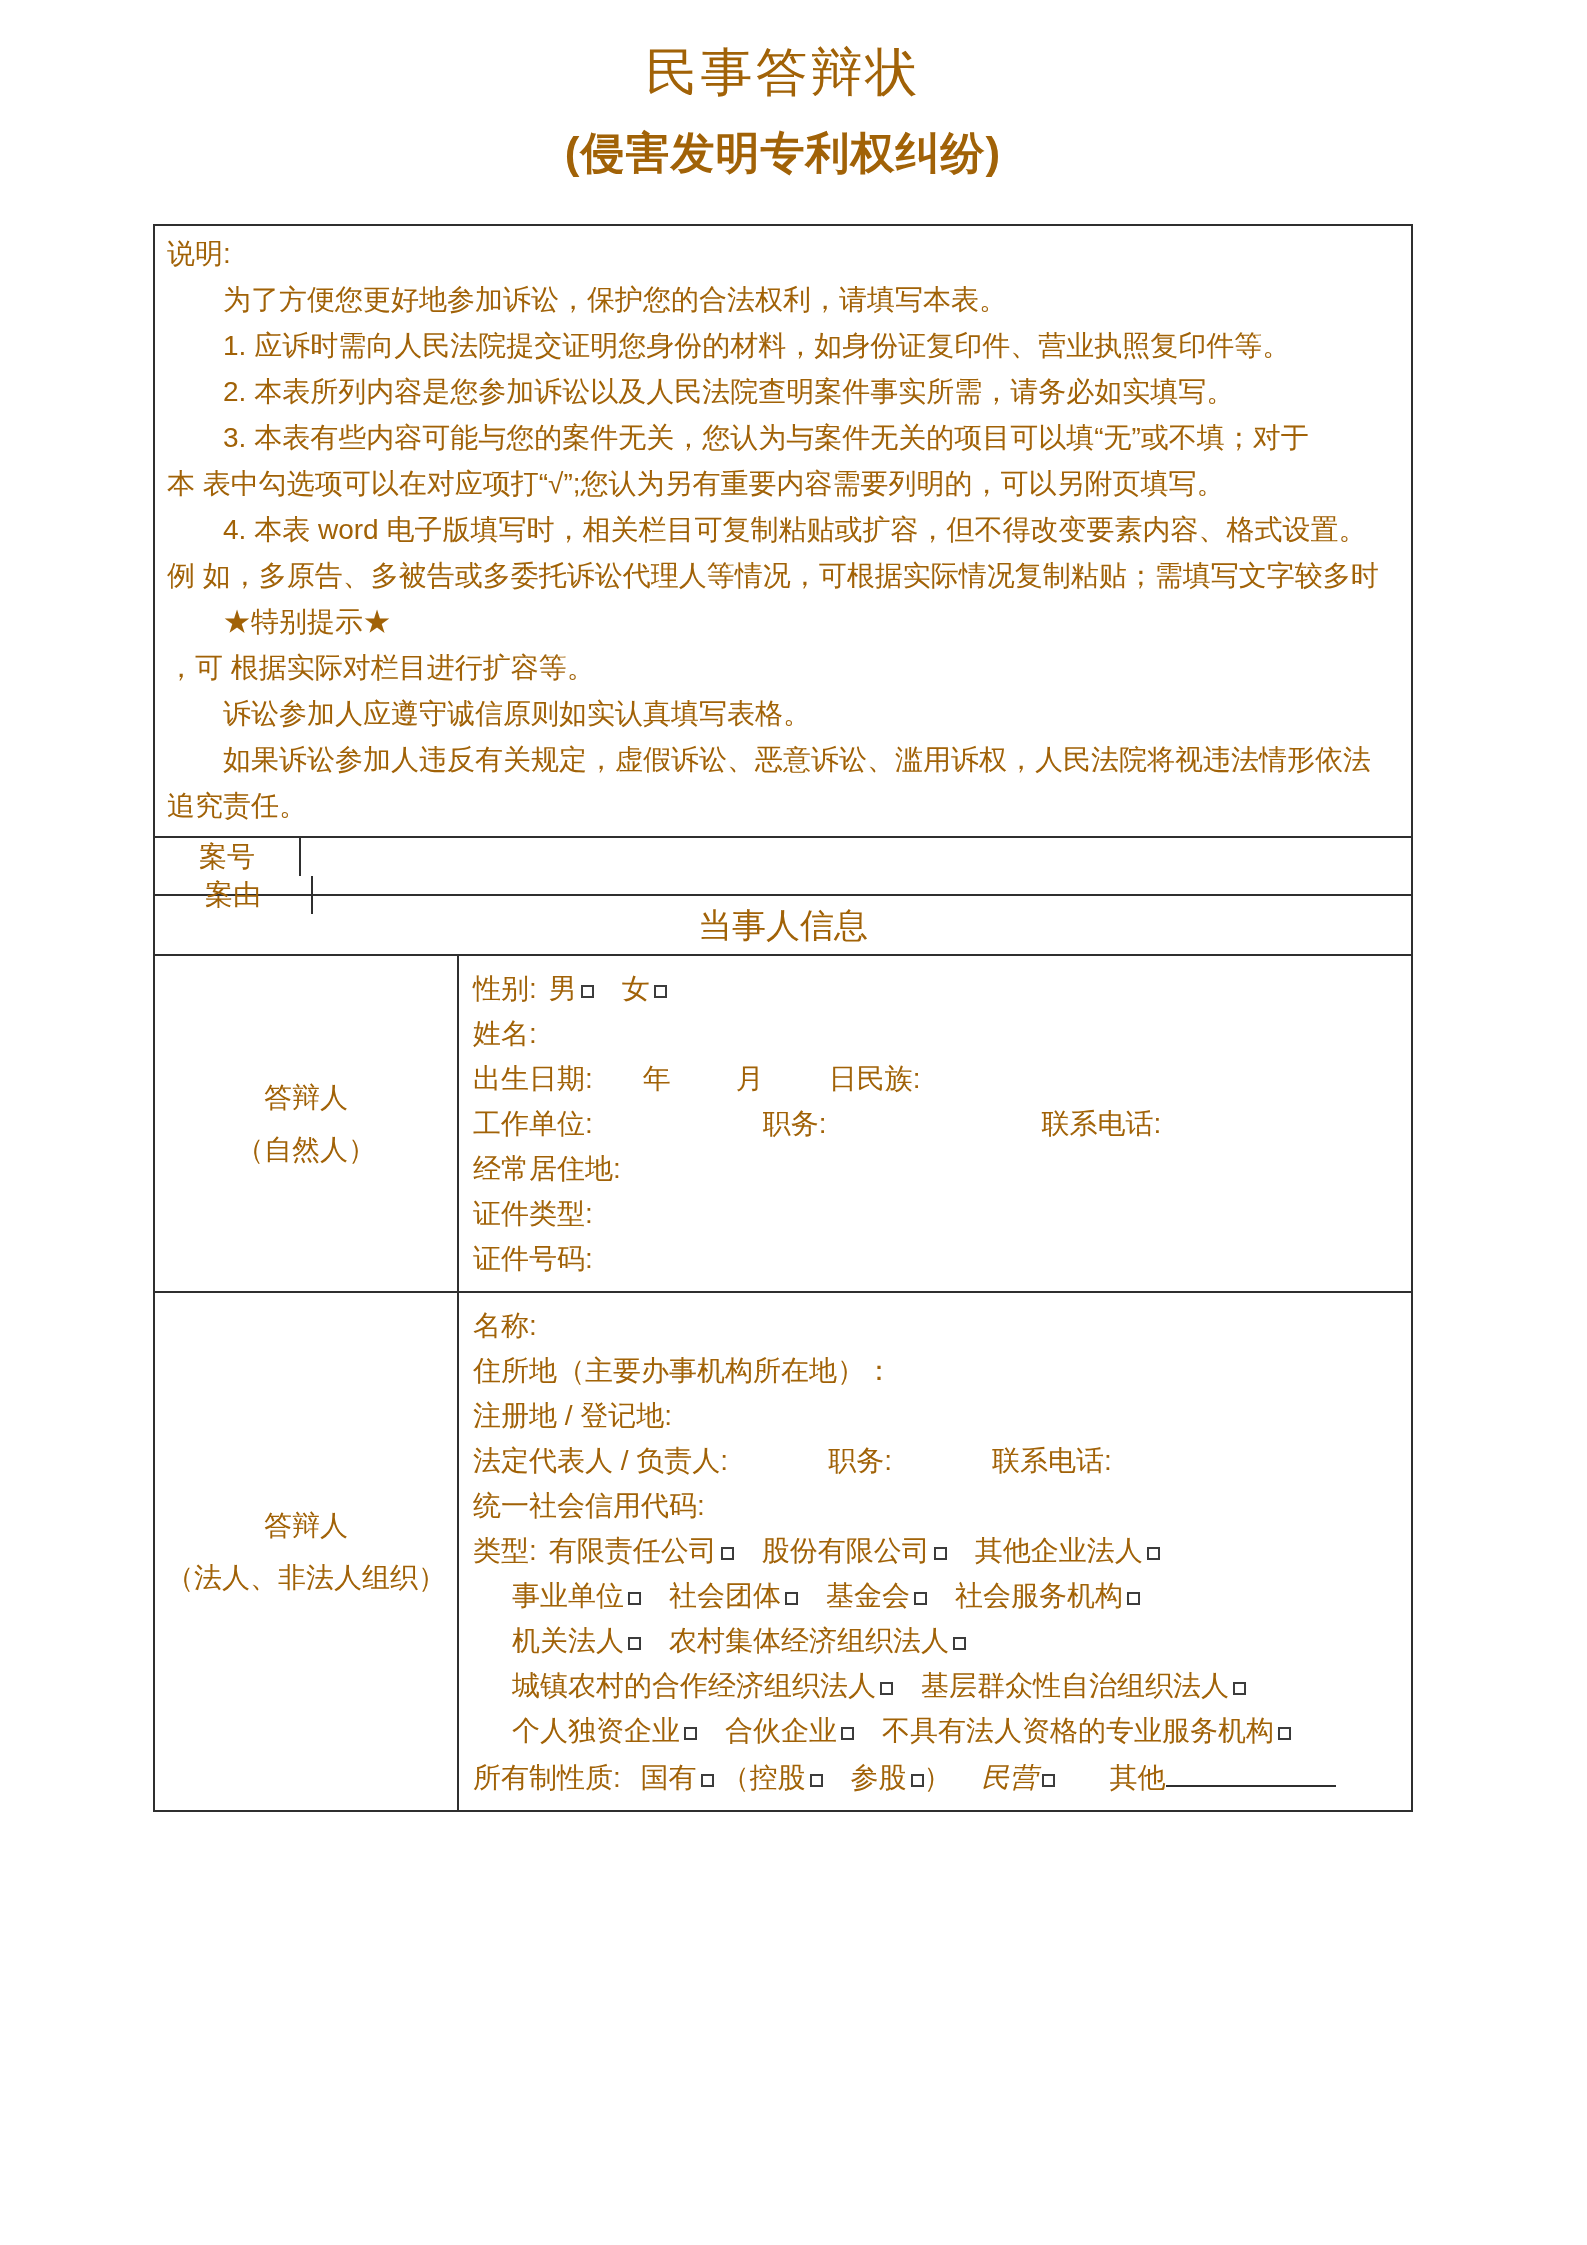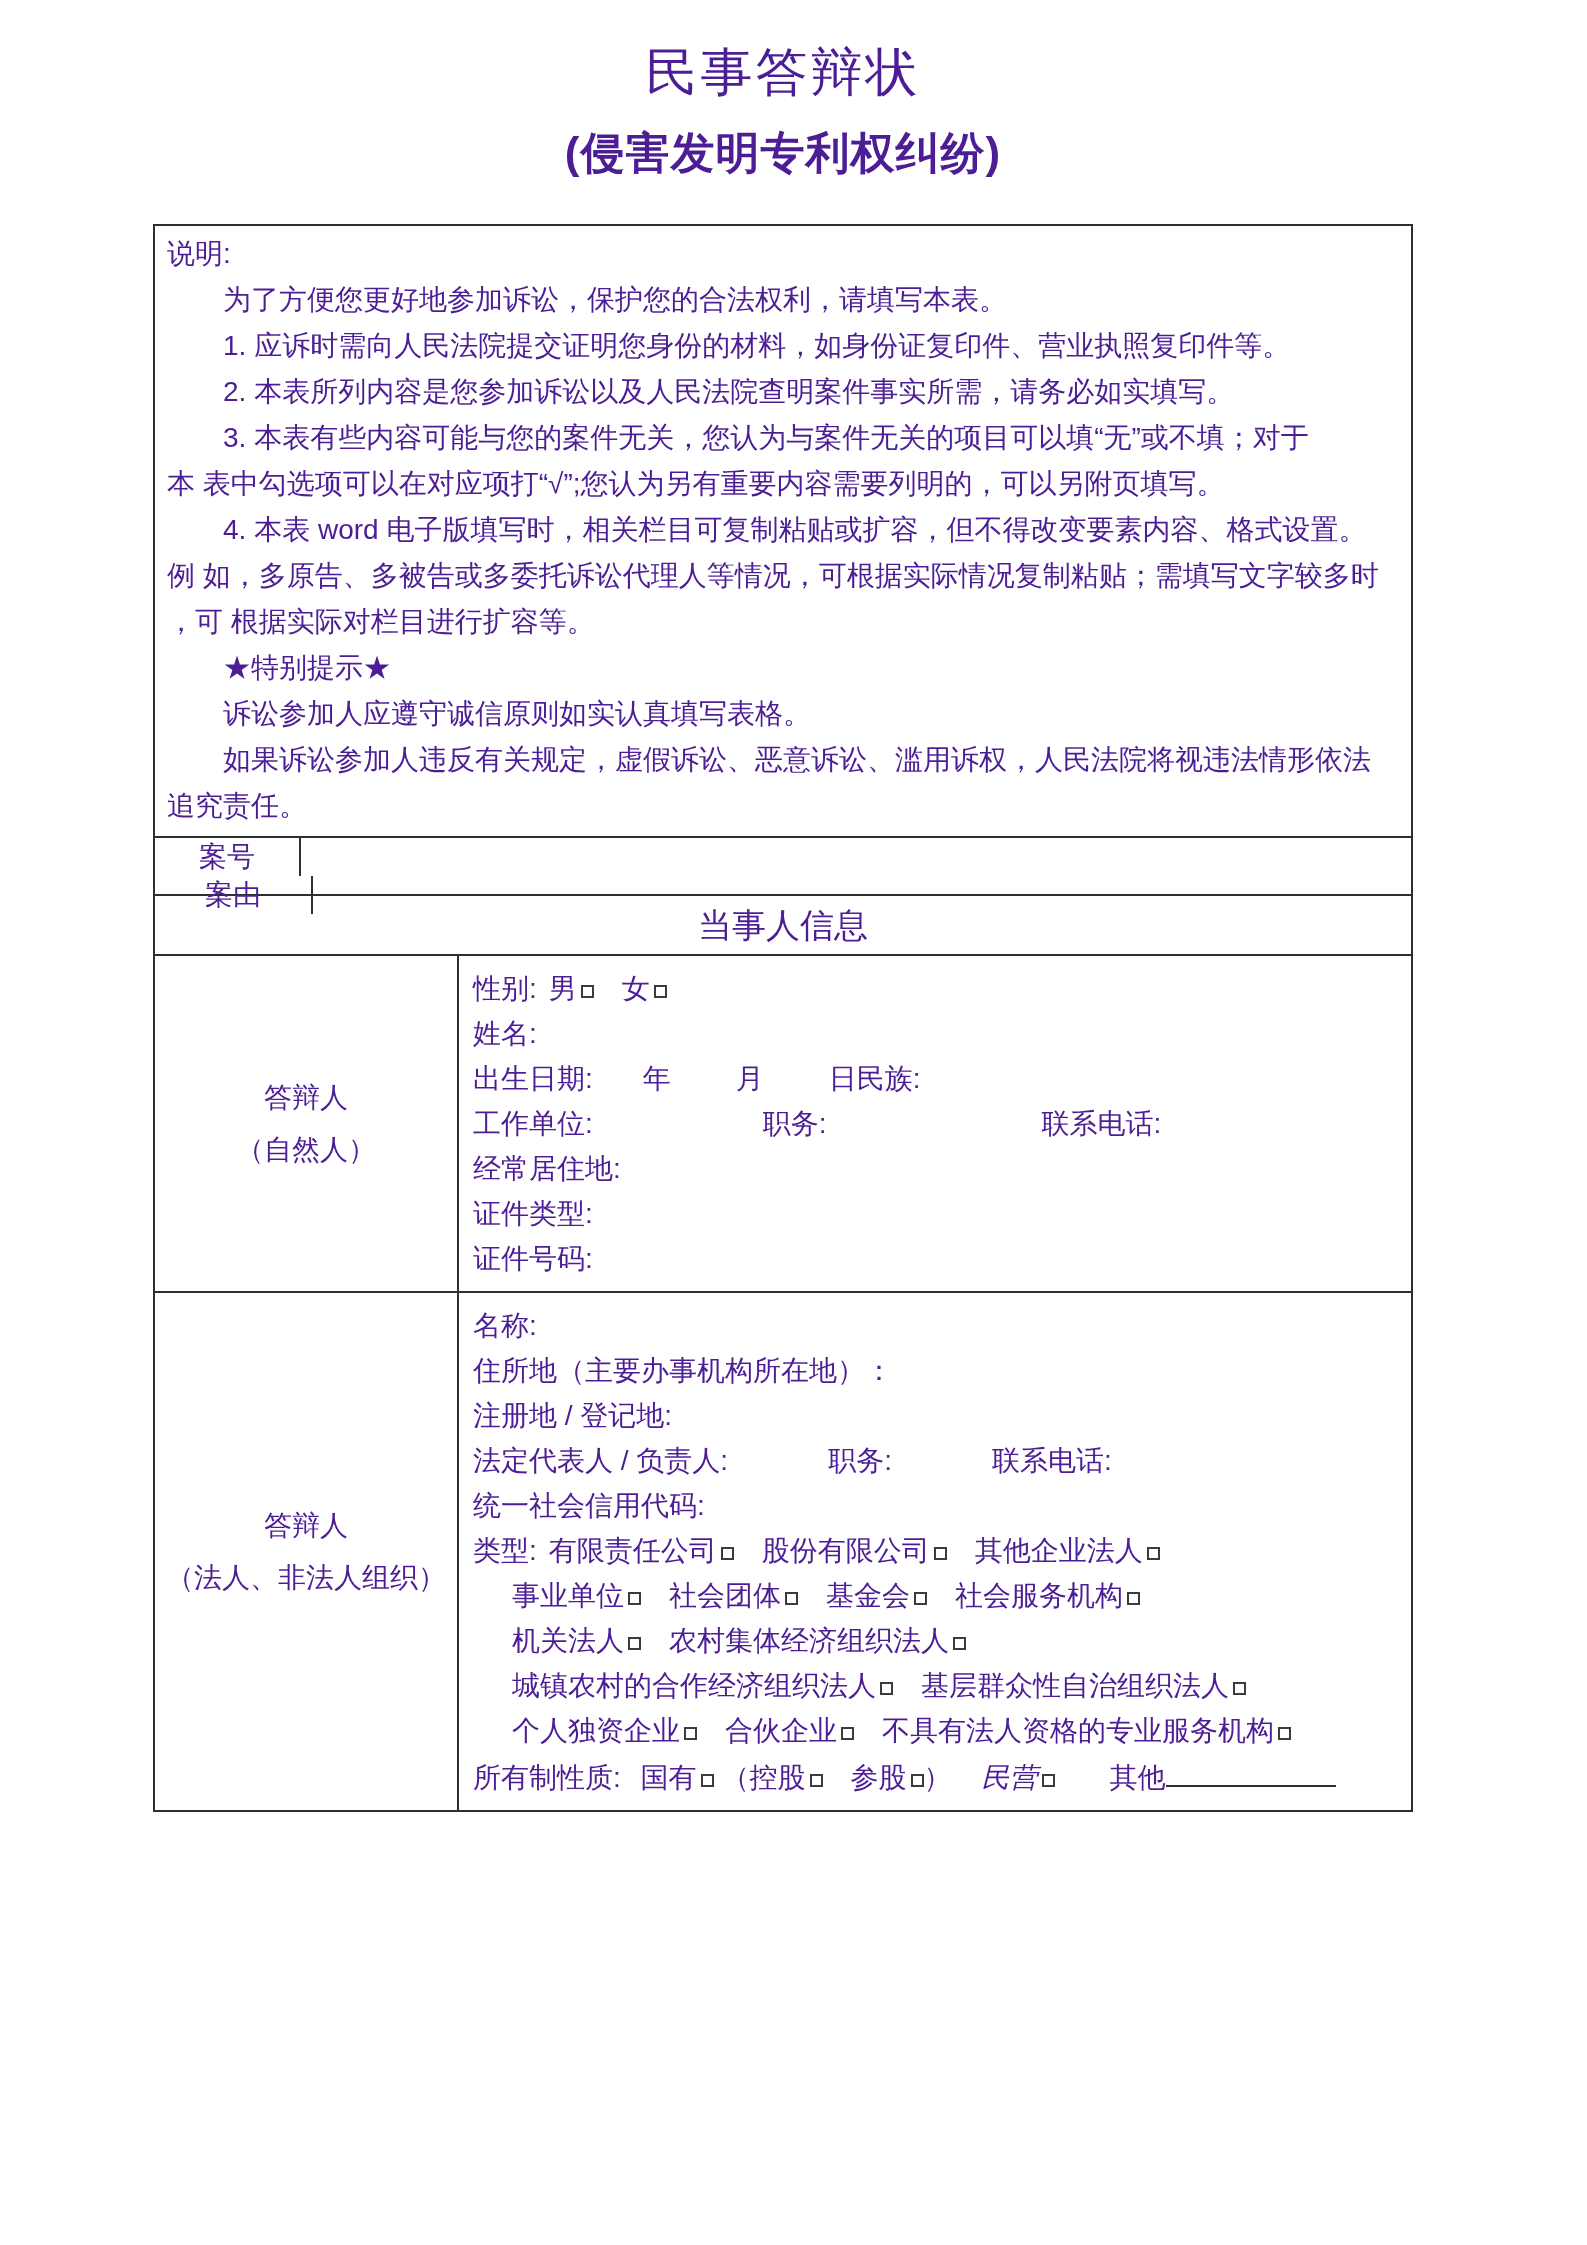--- a/index.html
+++ b/index.html
@@ -1,20 +1,20 @@
 <!DOCTYPE html>
 <html lang="zh"><head>
 <meta charset="utf-8">
 <style>
   html,body { margin:0; padding:0; background:#ffffff; }
   .sheet {
     position:relative;
     width:1587px; height:2245px;
     background:#ffffff;
-    color:#4c1d95;
+    color:#a16207;
     font-family:"Liberation Sans", sans-serif;
     overflow:hidden;
   }
   .doc { width:1260px; margin-left:153px; }
 
   .title {
     margin:0; padding-top:42px;
     text-align:center;
     font-family:"Liberation Serif", serif;
     font-weight:400;
@@ -121,22 +121,22 @@
 
     <section class="box">
       <div class="iline">说明:</div>
       <div class="iline ind">为了方便您更好地参加诉讼，保护您的合法权利，请填写本表。</div>
       <div class="iline ind">1. 应诉时需向人民法院提交证明您身份的材料，如身份证复印件、营业执照复印件等。</div>
       <div class="iline ind">2. 本表所列内容是您参加诉讼以及人民法院查明案件事实所需，请务必如实填写。</div>
       <div class="iline ind">3. 本表有些内容可能与您的案件无关，您认为与案件无关的项目可以填“无”或不填；对于</div>
       <div class="iline">本 表中勾选项可以在对应项打“√”;您认为另有重要内容需要列明的，可以另附页填写。</div>
       <div class="iline ind">4. 本表 word 电子版填写时，相关栏目可复制粘贴或扩容，但不得改变要素内容、格式设置。</div>
       <div class="iline">例 如，多原告、多被告或多委托诉讼代理人等情况，可根据实际情况复制粘贴；需填写文字较多时</div>
+      <div class="iline ind">★特别提示★</div>
       <div class="iline">，可 根据实际对栏目进行扩容等。</div>
-      <div class="iline ind">★特别提示★</div>
       <div class="iline ind">诉讼参加人应遵守诚信原则如实认真填写表格。</div>
       <div class="iline ind">如果诉讼参加人违反有关规定，虚假诉讼、恶意诉讼、滥用诉权，人民法院将视违法情形依法</div>
       <div class="iline">追究责任。</div>
     </section>
 
     <div class="caserow">
       <div class="cell caseno-label">案号</div>
       <div class="cell caseno-value"></div>
       <div class="cell cause-label">案由</div>
       <div class="cell cause-value"></div>

